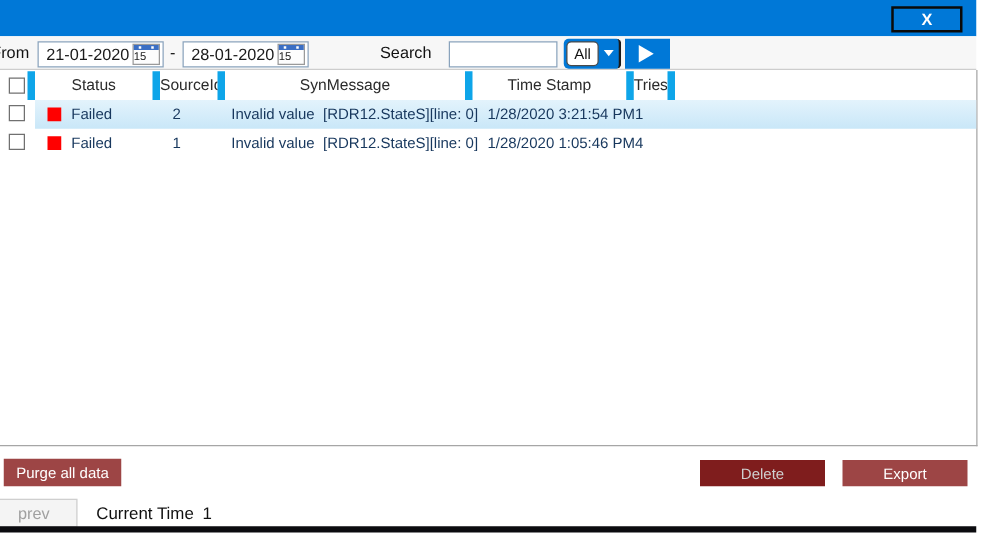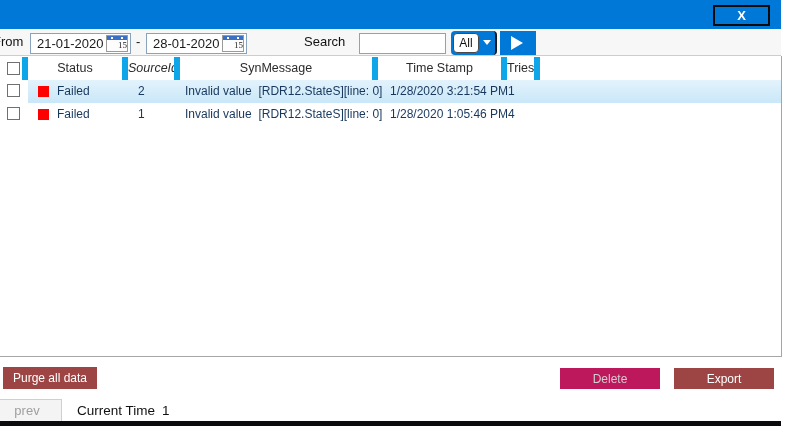--- a/index.html
+++ b/index.html
@@ -43,22 +43,22 @@
   }
   .date1 { left:30px; } .date2 { left:146px; }
   .cal-btn {
     position:absolute; right:2px; top:1px; width:22px; height:17px;
     background:#fdfdfd; border:1px solid #9a9a9a; cursor:pointer;
   }
   .cal-top { position:absolute; left:0; top:0; width:100%; height:4px; background:#3b6fc4; }
   .cal-top i { position:absolute; top:1px; width:2px; height:2px; background:#fff; }
   .cal-top i.d1{ left:4px; } .cal-top i.d2{ right:4px; }
   .cal-num {
-    position:absolute; left:0; top:4px; width:100%; text-align:right;
-    font-size:9px; line-height:11px; color:#222;font-family:Liberation Serif, serif;
+    position:absolute; left:0; top:4px; width:100%; text-align:left;
+    font-size:9px; line-height:11px; color:#222;
   }
   .search-input {
     position:absolute; left:359px; top:4px; width:87px; height:21px;
     background:#ffffff; border:1px solid #8aa3bc; font-size:13px;
     padding:0 4px; font-family:"Liberation Sans", sans-serif;
   }
   .all-combo {
     position:absolute; left:451px; top:2px; width:46px; height:24px;
     background:#0078d7; border-radius:4px; border-right:2px solid #1a1a1a;
     cursor:pointer;
@@ -86,21 +86,21 @@
   .grid {
     position:absolute; left:0; top:56px; width:782px; height:301px;
     background:#ffffff; border-right:1px solid #a6a6a6; border-bottom:1px solid #a6a6a6;
   }
   .hdr-row { position:absolute; left:0; top:1px; width:781px; height:23px; display:flex; }
   .hdr-cell {
     height:23px; line-height:23px; text-align:center; font-size:12.5px;
     color:#2b2b2b; border-right:6px solid #0ea5e9; overflow:hidden; white-space:nowrap;
     cursor:pointer;
   }
-  .hc-cb { width:28px; } .hc-status { width:100px; } .hc-source { width:52px;font-style:italic; }
+  .hc-cb { width:28px; } .hc-status { width:100px; } .hc-source { width:52px; }
   .hc-msg { width:198px; } .hc-time { width:129px; } .hc-tries { width:33px; }
   .hc-fill { flex:1; border-right:none; cursor:default; }
   .checkbox {
     position:absolute; left:7px; top:4px; width:13px; height:13px;
     background:#ffffff; border:1px solid #707070; cursor:pointer;
   }
   .hdr-row .checkbox { top:5px; }
   .data-row { position:absolute; left:0; width:781px; height:17px; cursor:pointer; }
   .row1 { top:24px; } .row2 { top:47px; }
   .row-highlight {
@@ -115,21 +115,21 @@
   .c-status { left:57px; } .c-source { left:138px; } .c-msg { left:185px; }
   .c-time { left:390px; } .c-tries { left:508px; }
   
   .act-btn {
     position:absolute; height:22px; border:none; font-size:12px;
     line-height:22px; font-family:"Liberation Sans", sans-serif;
     cursor:pointer;
   }
   .btn-purge  { left:3px;   top:367px; width:94px;  background:#9d4545; color:#ffffff; }
   .btn-resync { left:443px; top:368px; width:102px; height:21px; background:#808080; color:#cfcfcf; }
-  .btn-delete { left:560px; top:368px; width:100px; height:21px; background:#be185d; color:#cfcfcf; }
+  .btn-delete { left:560px; top:368px; width:100px; height:21px; background:#7f1d1d; color:#cfcfcf; }
   .btn-export { left:674px; top:368px; width:100px; height:21px; background:#9d4545; color:#ffffff; }
   
   .pg-btn {
     position:absolute; top:399px; height:23px; background:#f4f4f4;
     border:1px solid #cfcfcf; color:#a0a0a0; font-size:13px;
     text-align:center; line-height:21px; cursor:pointer;
   }
   .btn-prev { left:-8px; width:70px; }
   .btn-next { left:175px; width:71px;margin-top:32px; }
   .pg-label { position:absolute; left:77px; top:399px; height:23px; line-height:23px; font-size:13.5px; color:#111; }

